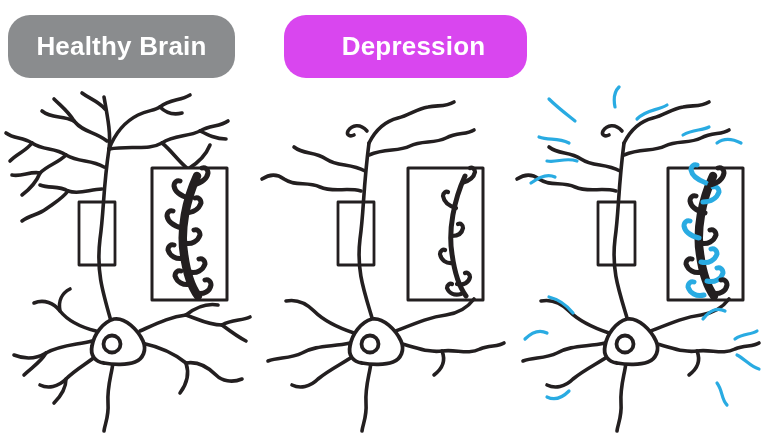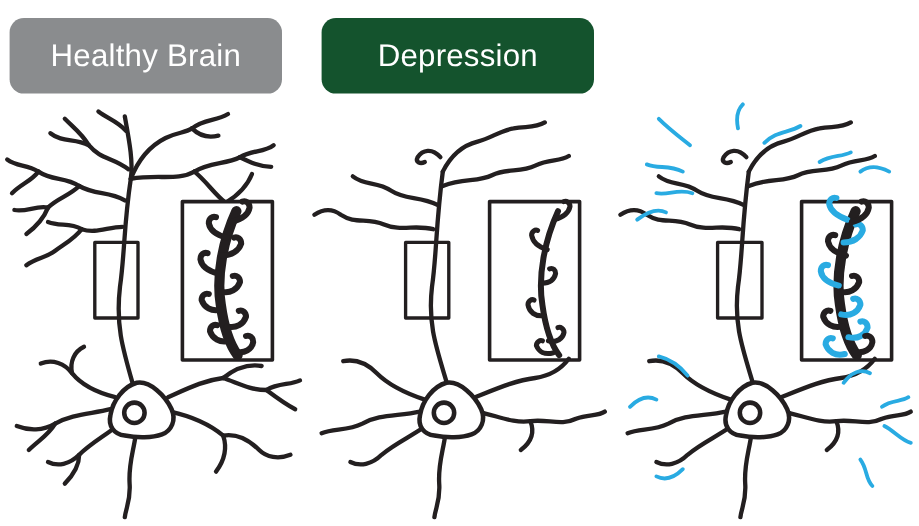--- a/index.html
+++ b/index.html
@@ -2,23 +2,23 @@
 <html style="--ink: #231F20; --new_growth: #29ABE2; --background: #FFFFFF; --badge_text: #FFFFFF; --healthy_badge: #8A8C8E; --depression_badge: #F9000A; --psychoplastogen_badge: #29ABE2;"><head>
 <meta charset="utf-8">
 <style>
   :root{
     --ink:#231F20; --new_growth:#29ABE2; --background:#FFFFFF; --badge_text:#FFFFFF;
   }
   html,body{margin:0;padding:0;background:#fff;}
   .stage{position:relative;width:766px;height:438px;background:var(--background);
          font-family:"Liberation Sans", sans-serif;overflow:hidden;}
   .panel{position:absolute;top:0;width:255px;height:438px;}
-  .badge{position:absolute;top:15px;width:227px;height:63px;border-radius:12px;
+  .badge{position:absolute;top:15px;width:227px;height:63px;border-radius:22px;
          display:flex;align-items:center;justify-content:center;
-         font-weight:normal;font-size:26px;color:var(--badge_text);letter-spacing:.2px;}
+         font-weight:bold;font-size:26px;color:var(--badge_text);letter-spacing:.2px;}
   .art{position:absolute;top:85px;left:0;}
   .ln{fill:none;stroke:var(--ink);stroke-linecap:round;stroke-linejoin:round;}
   .nv{stroke:var(--new_growth);}
   .box{fill:#fff;stroke:var(--ink);}
   .soma{fill:#fff;stroke:var(--ink);}
 </style>
 </head>
 <body>
 
 <div class="stage">
@@ -94,21 +94,21 @@
       </g>
 
       <g>
         <path class="soma" stroke-width="3.8" d="M114 234 C103 237 94 249 92 261 C90 270 95 277 104 278 C114 280 127 280 135 277 C143 274 147 265 143 256 C138 245 125 232 114 234 Z"></path>
         <circle class="soma" stroke-width="3.8" cx="112" cy="259" r="8.5"></circle>
       </g>
     </svg>
   </section>
 
   <section class="panel" style="left:256px">
-    <div class="badge" style="left: 12px; background: #14532d;">Depression</div>
+    <div class="badge" style="left: 28px; background: #d946ef; padding-left: 16px;">Depression</div>
 
     <svg class="art" width="255" height="353" viewBox="0 0 255 353">
 
       <g class="ln" stroke-width="3.6">
         <path d="M119 243 C109 208 100 188 104 154 C108 126 107 104 113 58"></path>
         <path d="M113 58 C120 44 130 36 142 33 C154 30 160 24 172 22 C182 20 190 22 198 17"></path>
         <path d="M113 70 C130 63 142 67 154 61 C166 55 178 59 190 53 C202 47 210 50 218 45"></path>
         <path d="M111 46 C104 38 96 40 92 46 C90 50 94 52 98 50"></path>
         <path d="M109 86 C94 78 82 82 70 74 C58 66 48 70 38 62"></path>
         <path d="M105 106 C90 102 78 108 64 102 C50 96 40 102 28 94 C20 88 12 90 6 94"></path>

